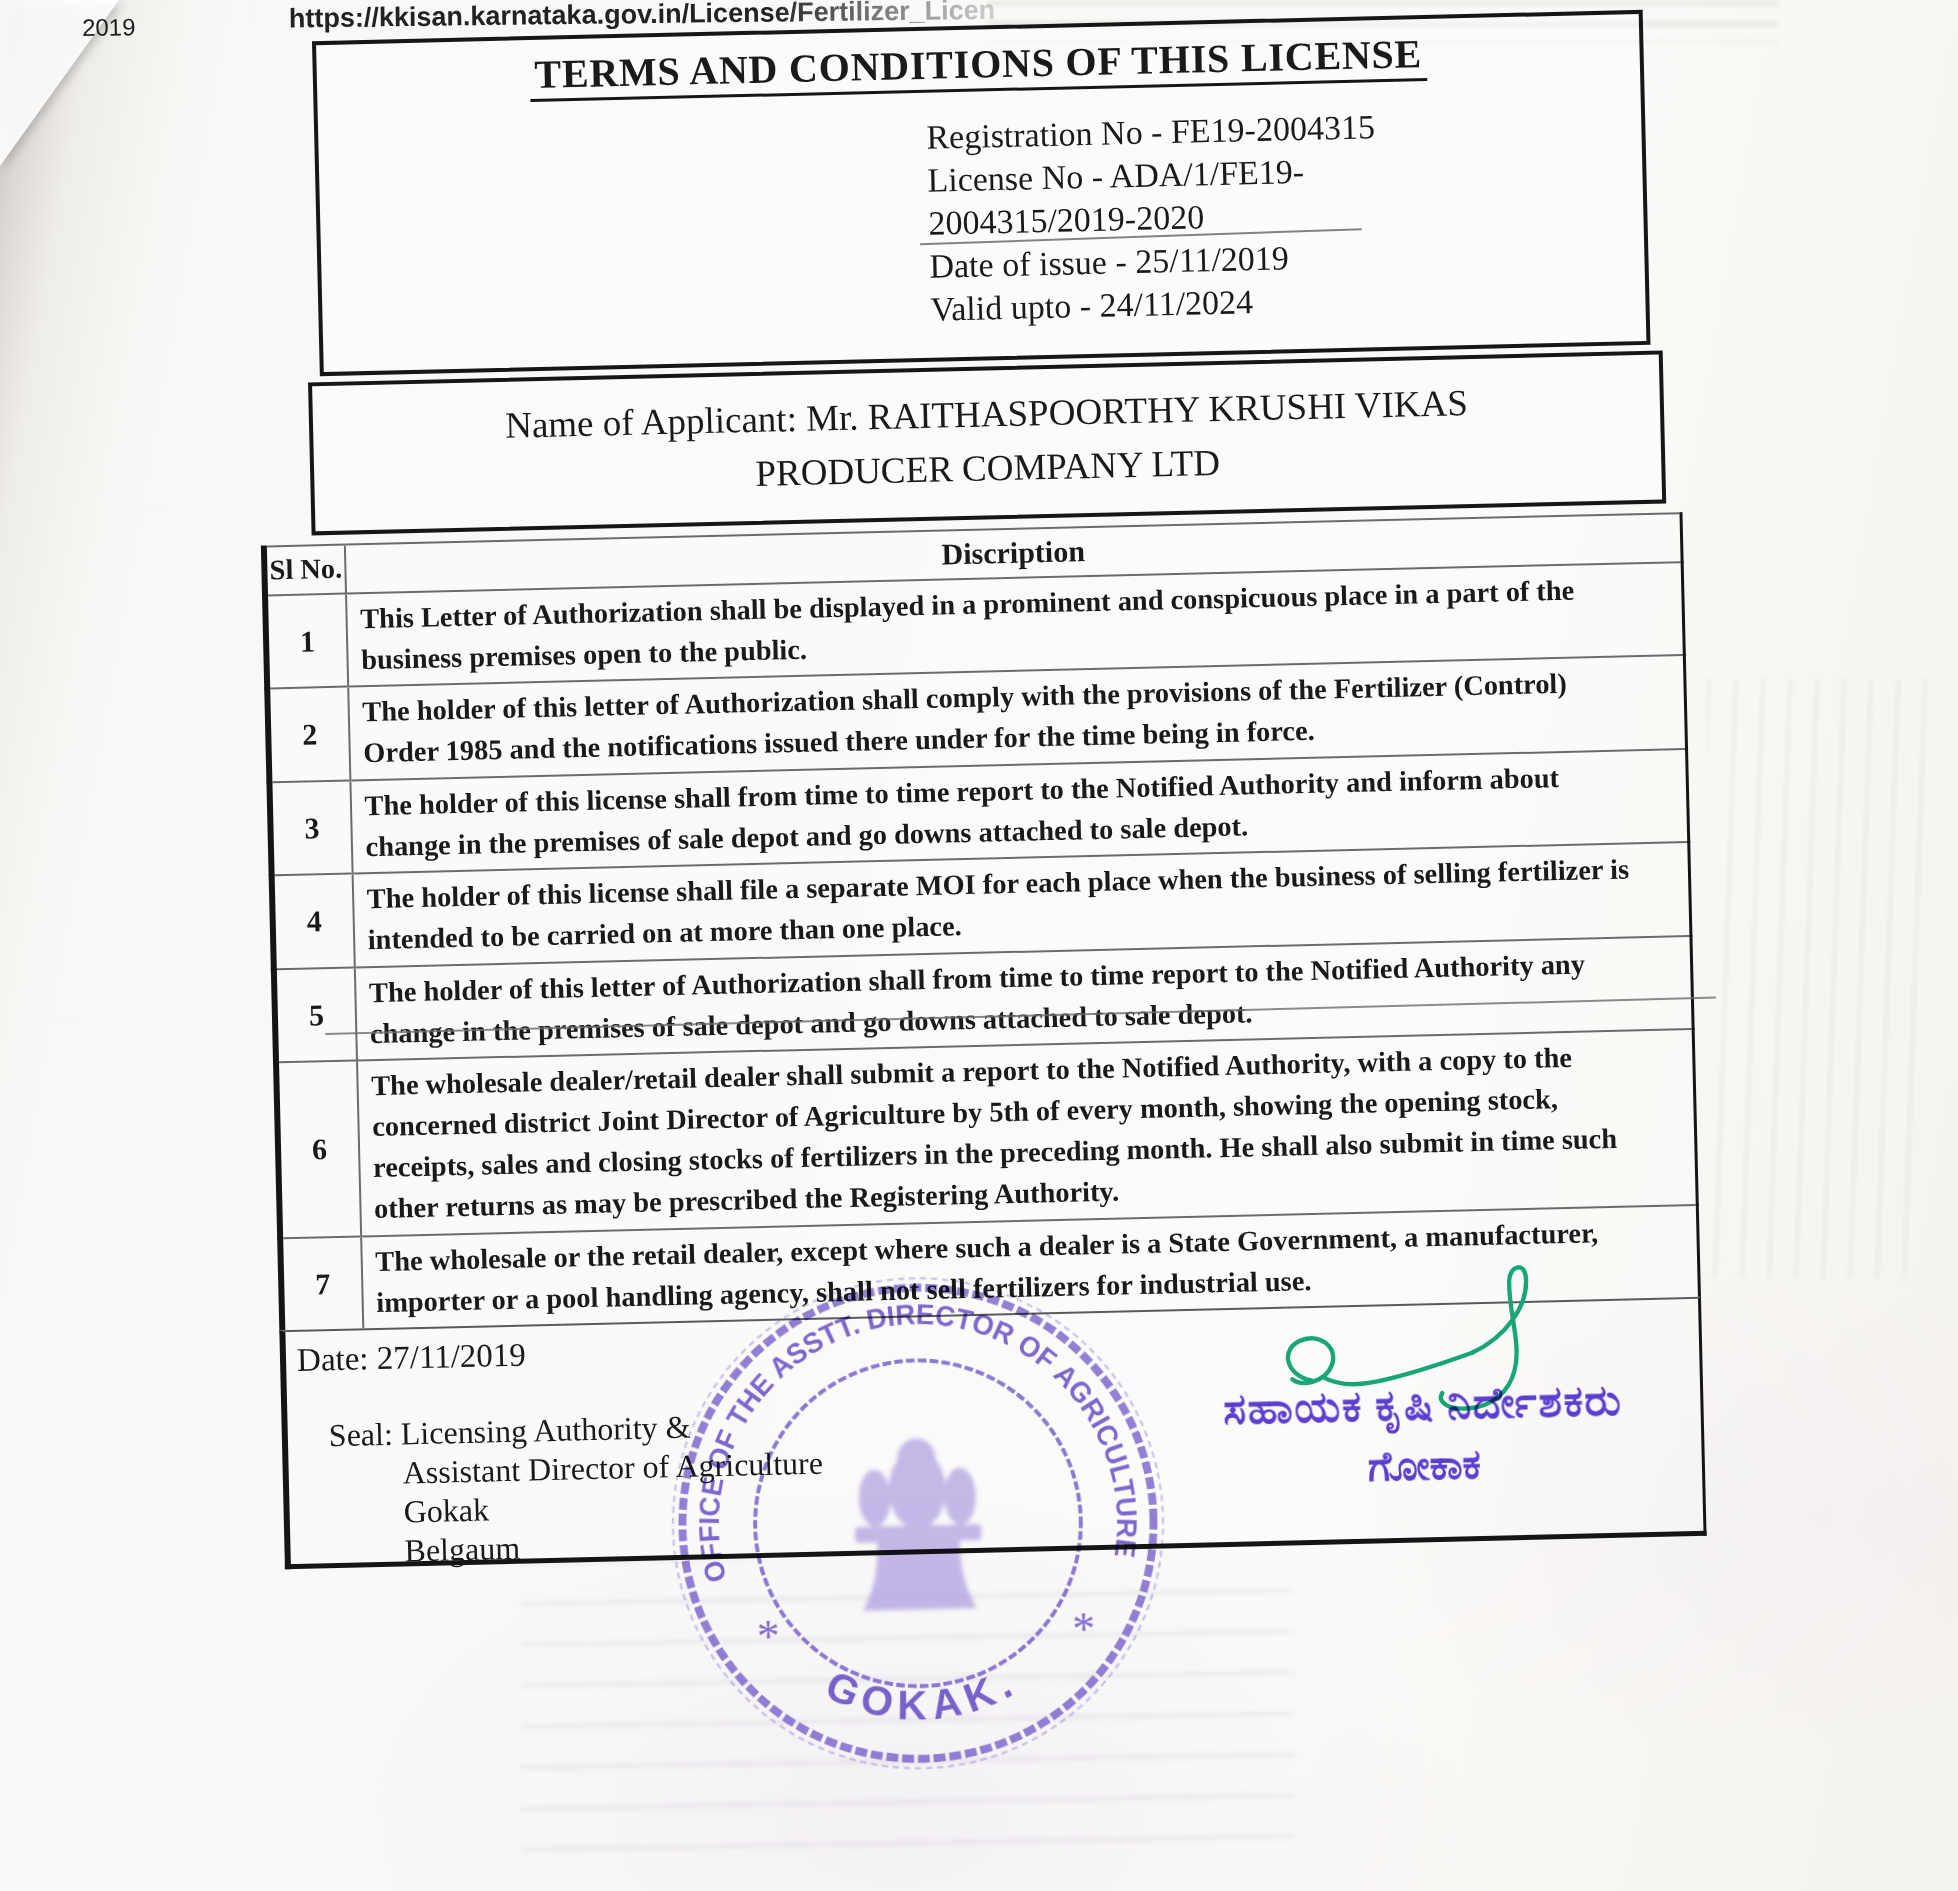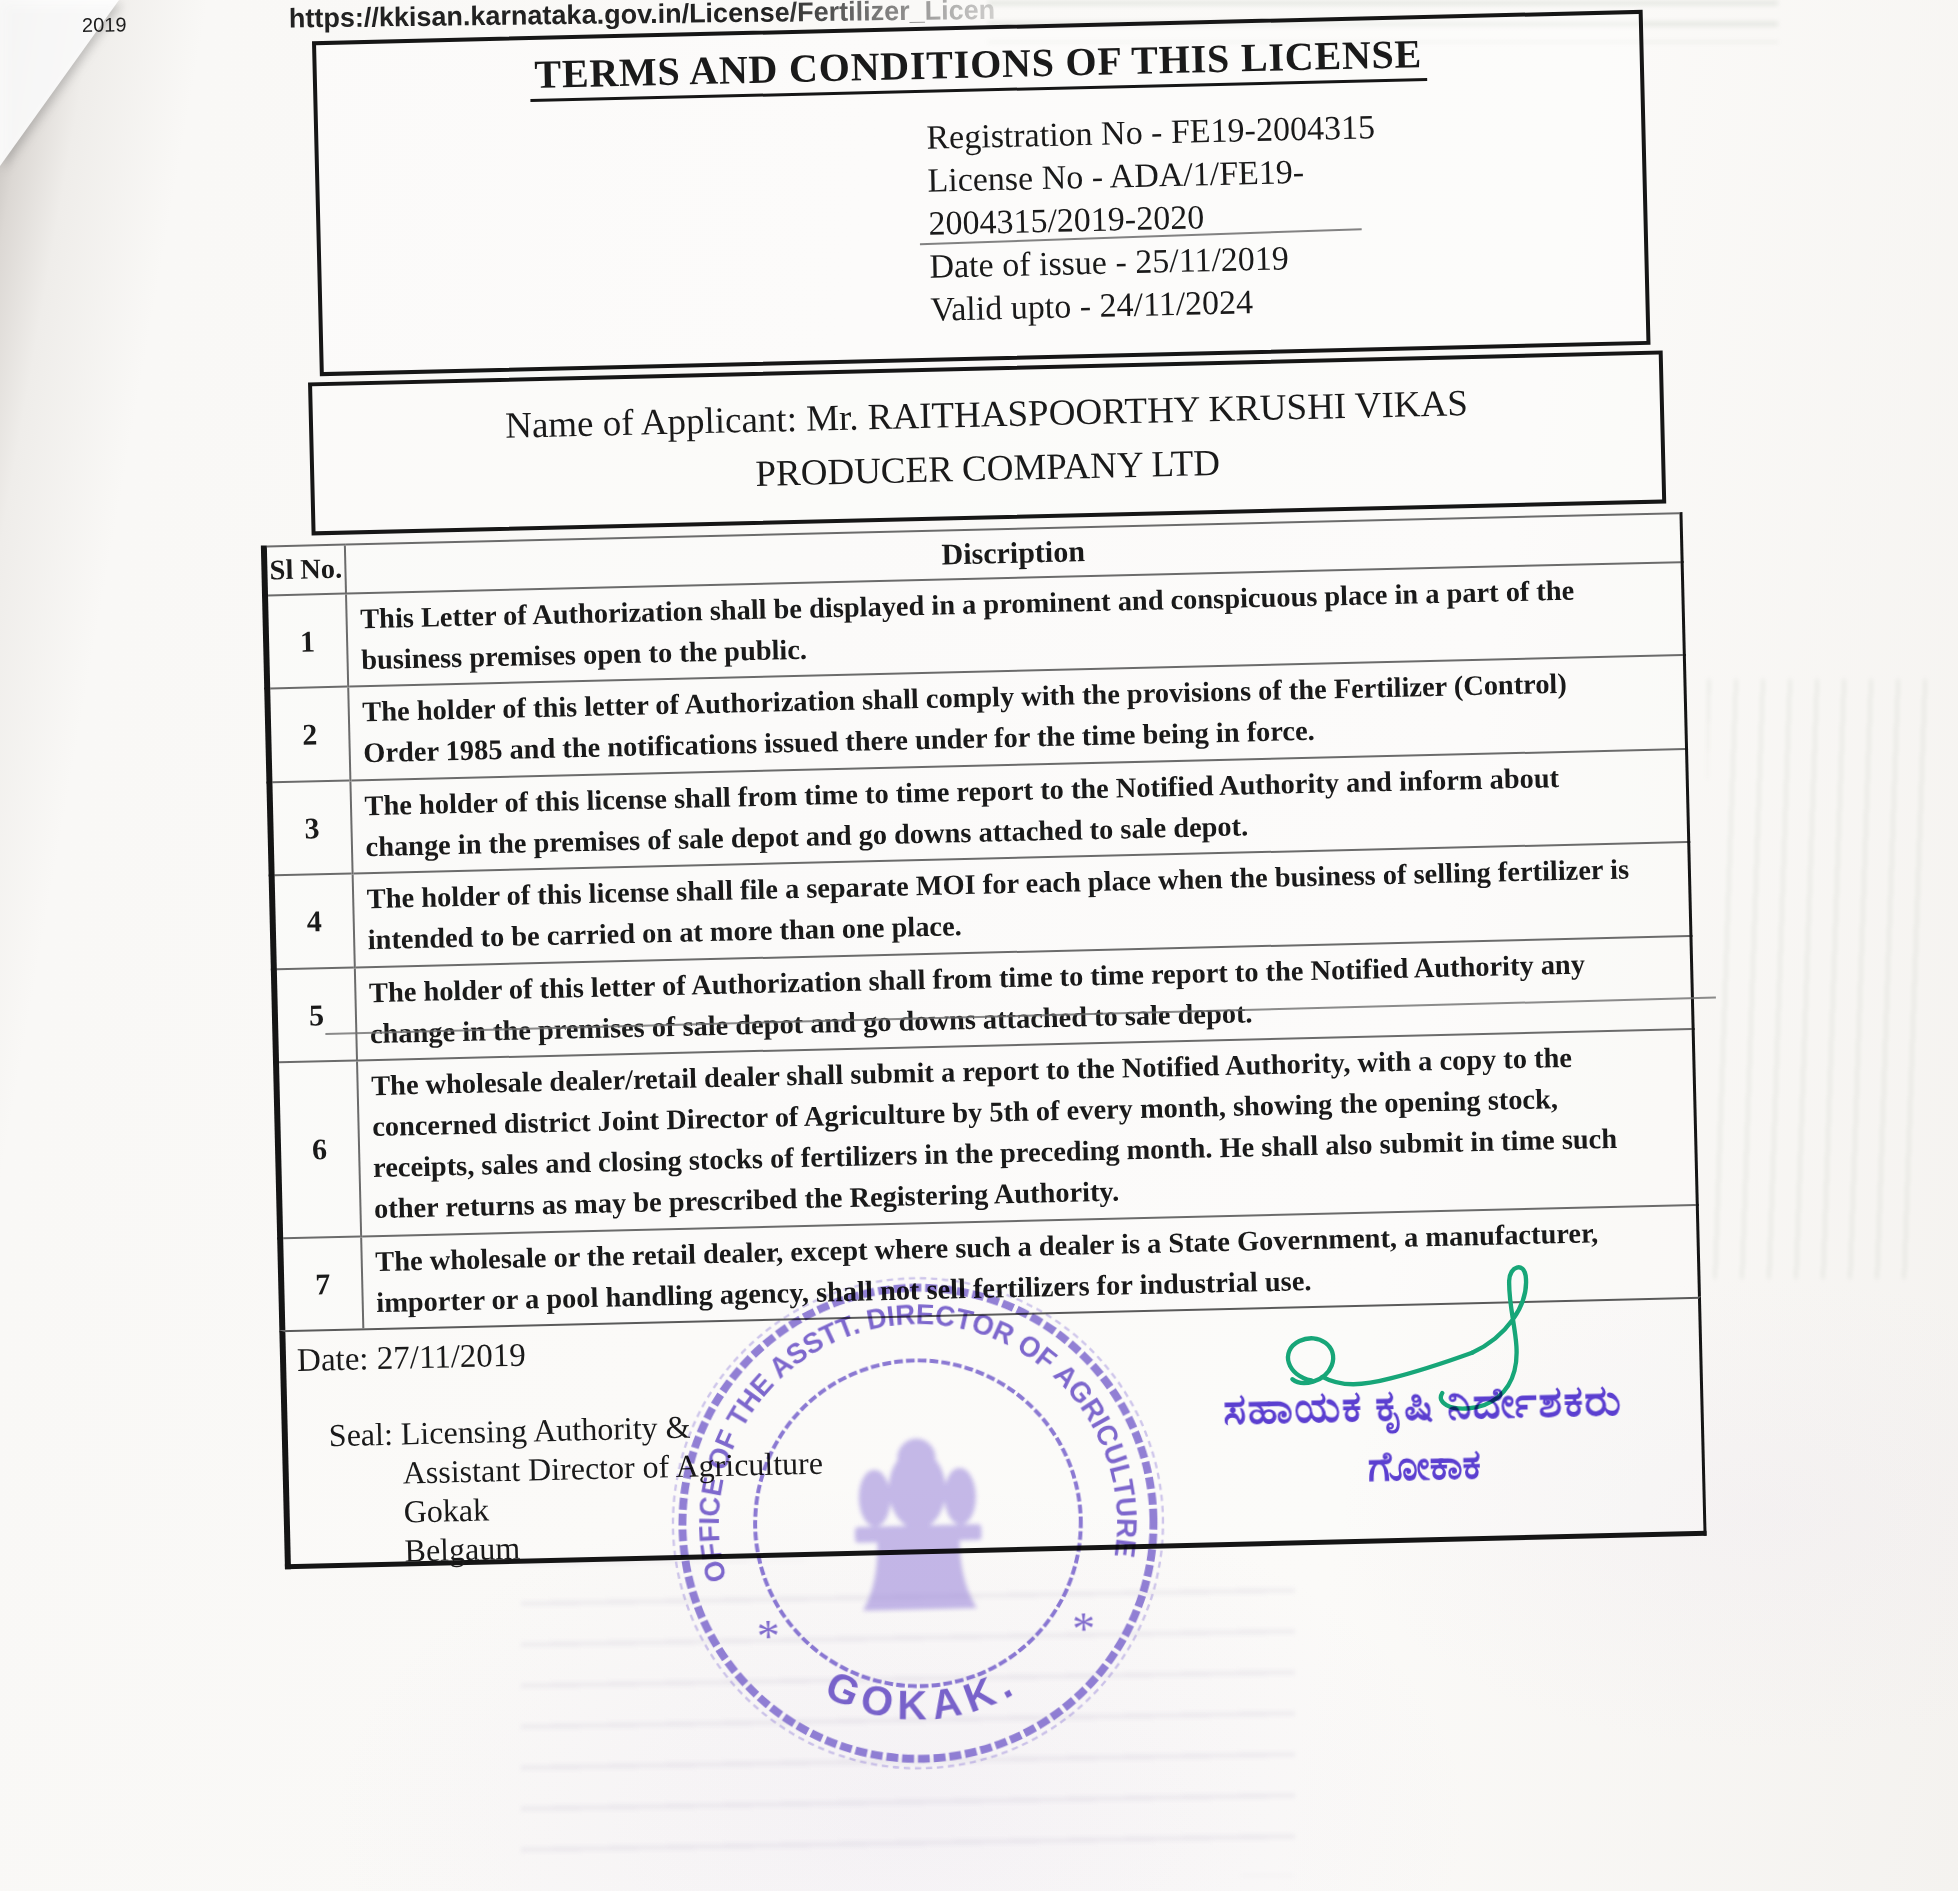--- a/index.html
+++ b/index.html
@@ -6,21 +6,21 @@
   html,body { width:1959px; height:1892px; overflow:hidden; }
   body {
     font-family:"Liberation Serif", serif;
     color:#1a1a1a;
     background:
       radial-gradient(948px 553px at 46% 96%, rgba(205,190,228,.14), transparent 60%),
       radial-gradient(711px 395px at 90% 80%, rgba(220,205,230,.10), transparent 60%),
       linear-gradient(100deg, #b9b5b1 0px, #dcd8d4 43px, #efedea 95px, #f9f8f6 205px, #fbfaf8 70%, #f4f2ef 100%);
   }
   .topbar { position:absolute; top:0; left:0; width:1959px; height:40px; transform:rotate(-0.7deg); }
-  .topbar .frag { position:absolute; left:82px; top:3.2px; font-family:"Liberation Sans",sans-serif; font-size:20px; color:#1c1c1c; }
+  .topbar .frag { position:absolute; left:82px; top:3.2px; font-family:"Liberation Sans",sans-serif; font-size:24px; color:#1c1c1c; }
   .topbar .url  { position:absolute; left:289px; top:-5.5px; font-family:"Liberation Sans",sans-serif; font-size:27px; font-weight:bold; color:#222;
                   width:774px; white-space:nowrap; overflow:hidden;
                   -webkit-mask-image:linear-gradient(90deg,#000 62%, rgba(0,0,0,.35) 85%, transparent 99%);
                   mask-image:linear-gradient(90deg,#000 62%, rgba(0,0,0,.35) 85%, transparent 99%); }
 
   .doc { position:absolute; left:237px; top:43px; width:1517px; transform:rotate(-1.35deg); transform-origin:0 0; }
 
   .box-title { margin-left:75px; width:1331px; border:4px solid #161616; padding:11px 22px 27px 22px; background:rgba(255,255,255,.35); }
   .title { text-align:center; font-size:40px; font-weight:bold; letter-spacing:0.8px; }
   .title span { border-bottom:3.2px solid #161616; padding:0 4.7px 1.6px 4.7px; }

